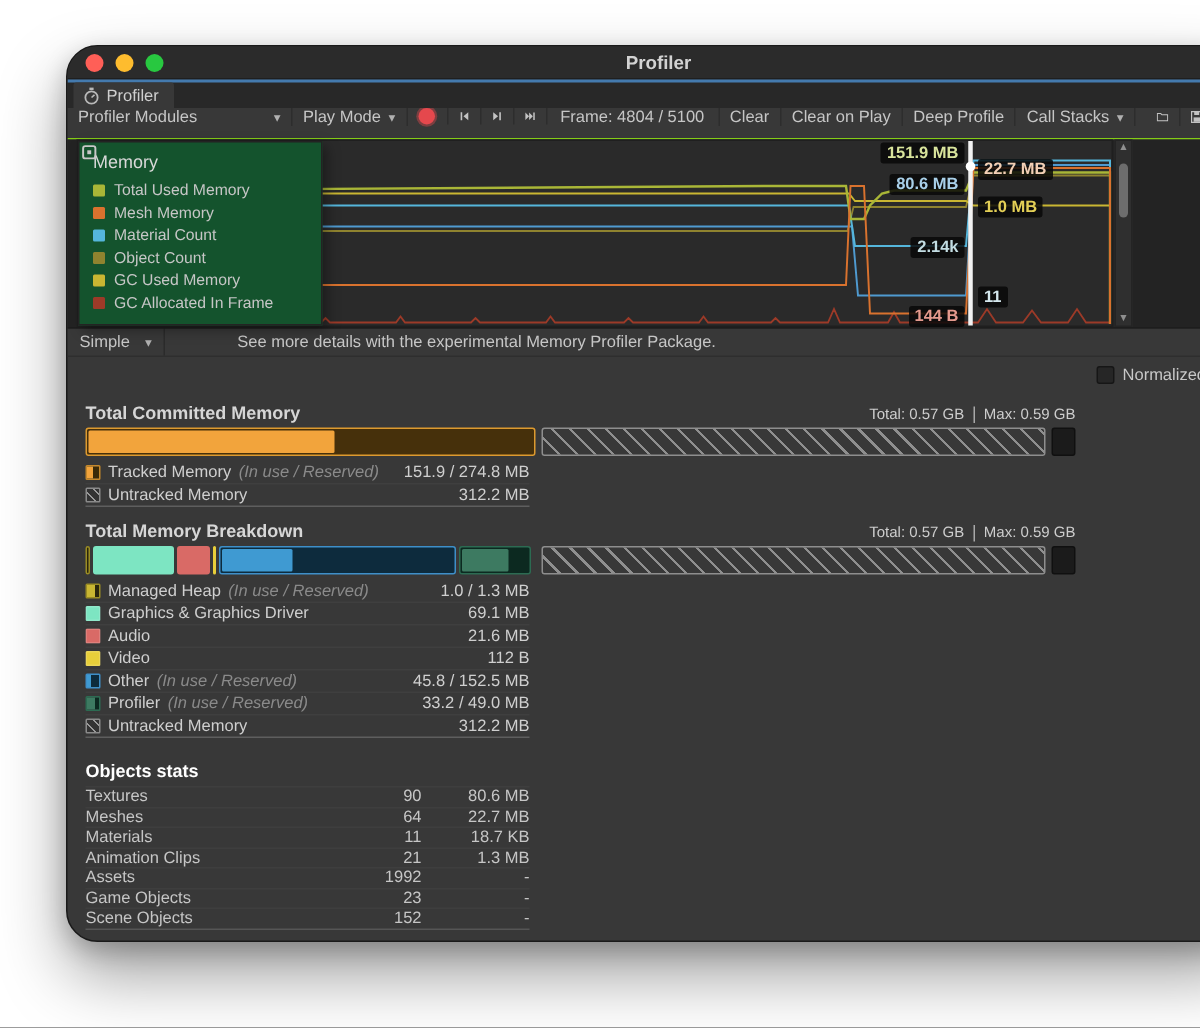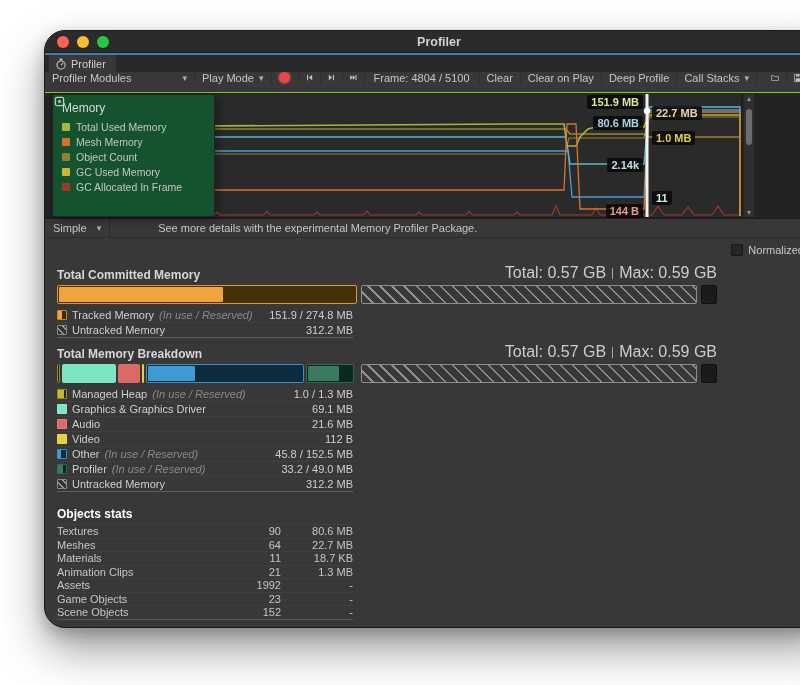--- a/index.html
+++ b/index.html
@@ -61,21 +61,21 @@
     display:flex; align-items:stretch; font-size:11px; color:#c6c6c6;gap:38px; }
   .simple-btn { display:flex; align-items:center; gap:5px; padding:0 8px; border-right:1px solid #2b2b2b; }
   .vb-msg { display:flex; align-items:center; padding-left:10px; }
   
   .content { position:relative; padding-left:12px; }
   .norm-row { display:flex; justify-content:flex-end; align-items:center; gap:5px; height:18px;
     margin:3px 29px 0 0; font-size:11px; color:#c8c8c8; }
   .checkbox { width:12px; height:12px; background:#262626; border:1px solid #161616; border-radius:2px; }
   .sec-head { display:flex; justify-content:space-between; align-items:flex-end; width:660px; margin-top:8px; height:15px; }
   .sec-title { font-size:12px; font-weight:700; color:#d6d6d6; }
-  .sec-total { font-size:16px; color:#cdcdcd; display:flex; align-items:center; gap:6px; }
+  .sec-total { font-size:10px; color:#cdcdcd; display:flex; align-items:center; gap:6px; }
   .tdiv { width:1px; height:11px; background:#a8a8a8; }
   .membar { width:660px; height:19px; display:flex; align-items:stretch; gap:4px; margin-top:3px; }
   .tracked-box { position:relative; border:1px solid #dd9a2f; border-radius:2px; overflow:hidden; }
   .tracked-fill { position:absolute; left:1px; top:1px; bottom:1px; border-radius:1px; }
   .seg-strip { display:flex; gap:2px; }
   .seg { height:100%; border-radius:2px; position:relative; overflow:hidden; flex:none; }
   .hatch { flex:1; border:1px solid #8e8e8e; border-radius:2px; background-color:#383838;
     background-image:repeating-linear-gradient(45deg, transparent 0 7px, #8f8f8f 7px 8.5px); }
   .endbox { width:16px; background:#1b1b1b; border:1px solid #101010; border-radius:2px; }
   .mem-rows { width:296px; margin-top:4px; }
@@ -198,20 +198,24 @@
         <div id="module-legend">
             <div class="mlegend-row">
               <span class="mswatch" style="background: rgb(169, 182, 55);"></span>
               <span>Total Used Memory</span>
             </div>
             <div class="mlegend-row">
               <span class="mswatch" style="background: rgb(217, 114, 46);"></span>
               <span>Mesh Memory</span>
             </div>
             <div class="mlegend-row">
+              <span class="mswatch" style="background: rgb(85, 182, 220);"></span>
+              <span>Material Count</span>
+            </div>
+            <div class="mlegend-row">
               <span class="mswatch" style="background: rgb(143, 131, 47);"></span>
               <span>Object Count</span>
             </div>
             <div class="mlegend-row">
               <span class="mswatch" style="background: rgb(201, 182, 50);"></span>
               <span>GC Used Memory</span>
             </div>
             <div class="mlegend-row">
               <span class="mswatch" style="background: rgb(156, 58, 40);"></span>
               <span>GC Allocated In Frame</span>

